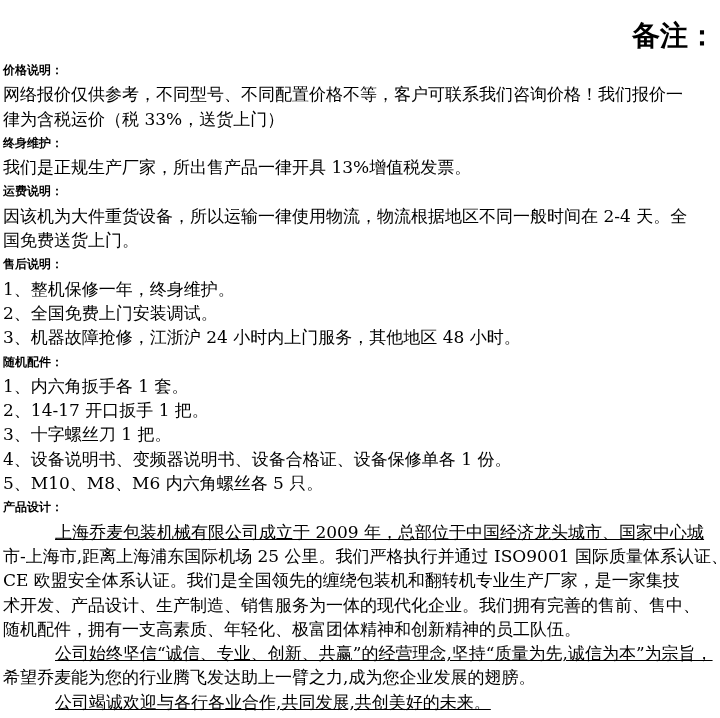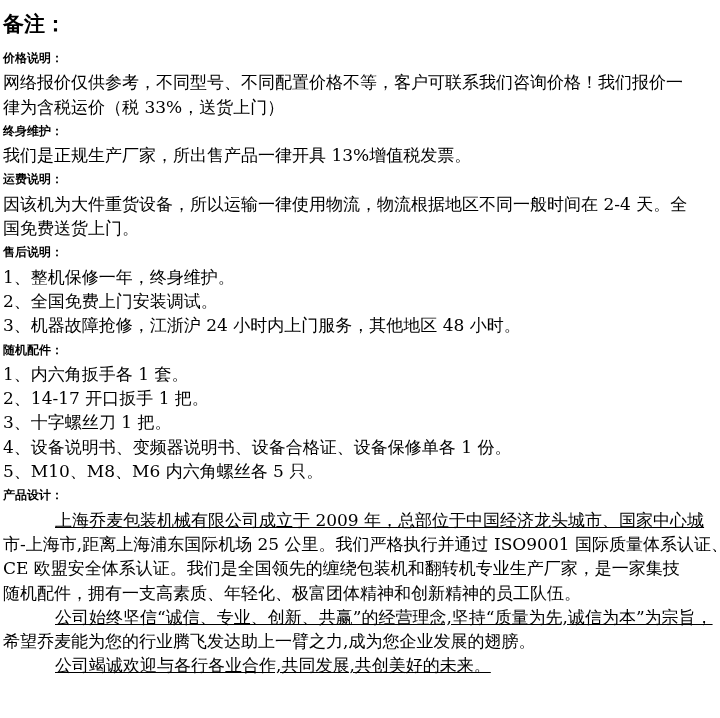--- a/index.html
+++ b/index.html
@@ -12,25 +12,26 @@
   }
   .doc {
     box-sizing: border-box;
     width: 720px;
     height: 718px;
     padding: 8px 4px 0 3px;
     color: #000000;
     font-family: "DejaVu Serif", "Liberation Serif", serif;
   }
   .doc-title {
-    font-size: 21px;
+    font-size: 28px;
     font-weight: bold;
     line-height: 32px;
-    margin: 0 0 6px 0;
+    margin: 12px 0 6px 0;
     white-space: nowrap;
+    text-align: right;
   }
   .heading {
     font-size: 12px;
     font-weight: bold;
     line-height: 24.3px;
     white-space: nowrap;
   }
   .line {
     font-size: 17px;
     line-height: 24.3px;
@@ -68,18 +69,19 @@
   <div class="line">1、内六角扳手各 1 套。</div>
   <div class="line">2、14-17 开口扳手 1 把。</div>
   <div class="line">3、十字螺丝刀 1 把。</div>
   <div class="line">4、设备说明书、变频器说明书、设备合格证、设备保修单各 1 份。</div>
   <div class="line">5、M10、M8、M6 内六角螺丝各 5 只。</div>
 
   <div class="heading">产品设计：</div>
   <div class="line indent">上海乔麦包装机械有限公司成立于 2009 年，总部位于中国经济龙头城市、国家中心城</div>
   <div class="line">市-上海市,距离上海浦东国际机场 25 公里。我们严格执行并通过 ISO9001 国际质量体系认证、</div>
   <div class="line">CE 欧盟安全体系认证。我们是全国领先的缠绕包装机和翻转机专业生产厂家，是一家集技</div>
+  <div class="line">术开发、产品设计、生产制造、销售服务为一体的现代化企业。我们拥有完善的售前、售中、</div>
   <div class="line">随机配件，拥有一支高素质、年轻化、极富团体精神和创新精神的员工队伍。</div>
   <div class="line indent">公司始终坚信“诚信、专业、创新、共赢”的经营理念,坚持“质量为先,诚信为本”为宗旨，</div>
   <div class="line">希望乔麦能为您的行业腾飞发达助上一臂之力,成为您企业发展的翅膀。</div>
   <div class="line indent">公司竭诚欢迎与各行各业合作,共同发展,共创美好的未来。</div>
 
 </div>
 
 </body></html>

